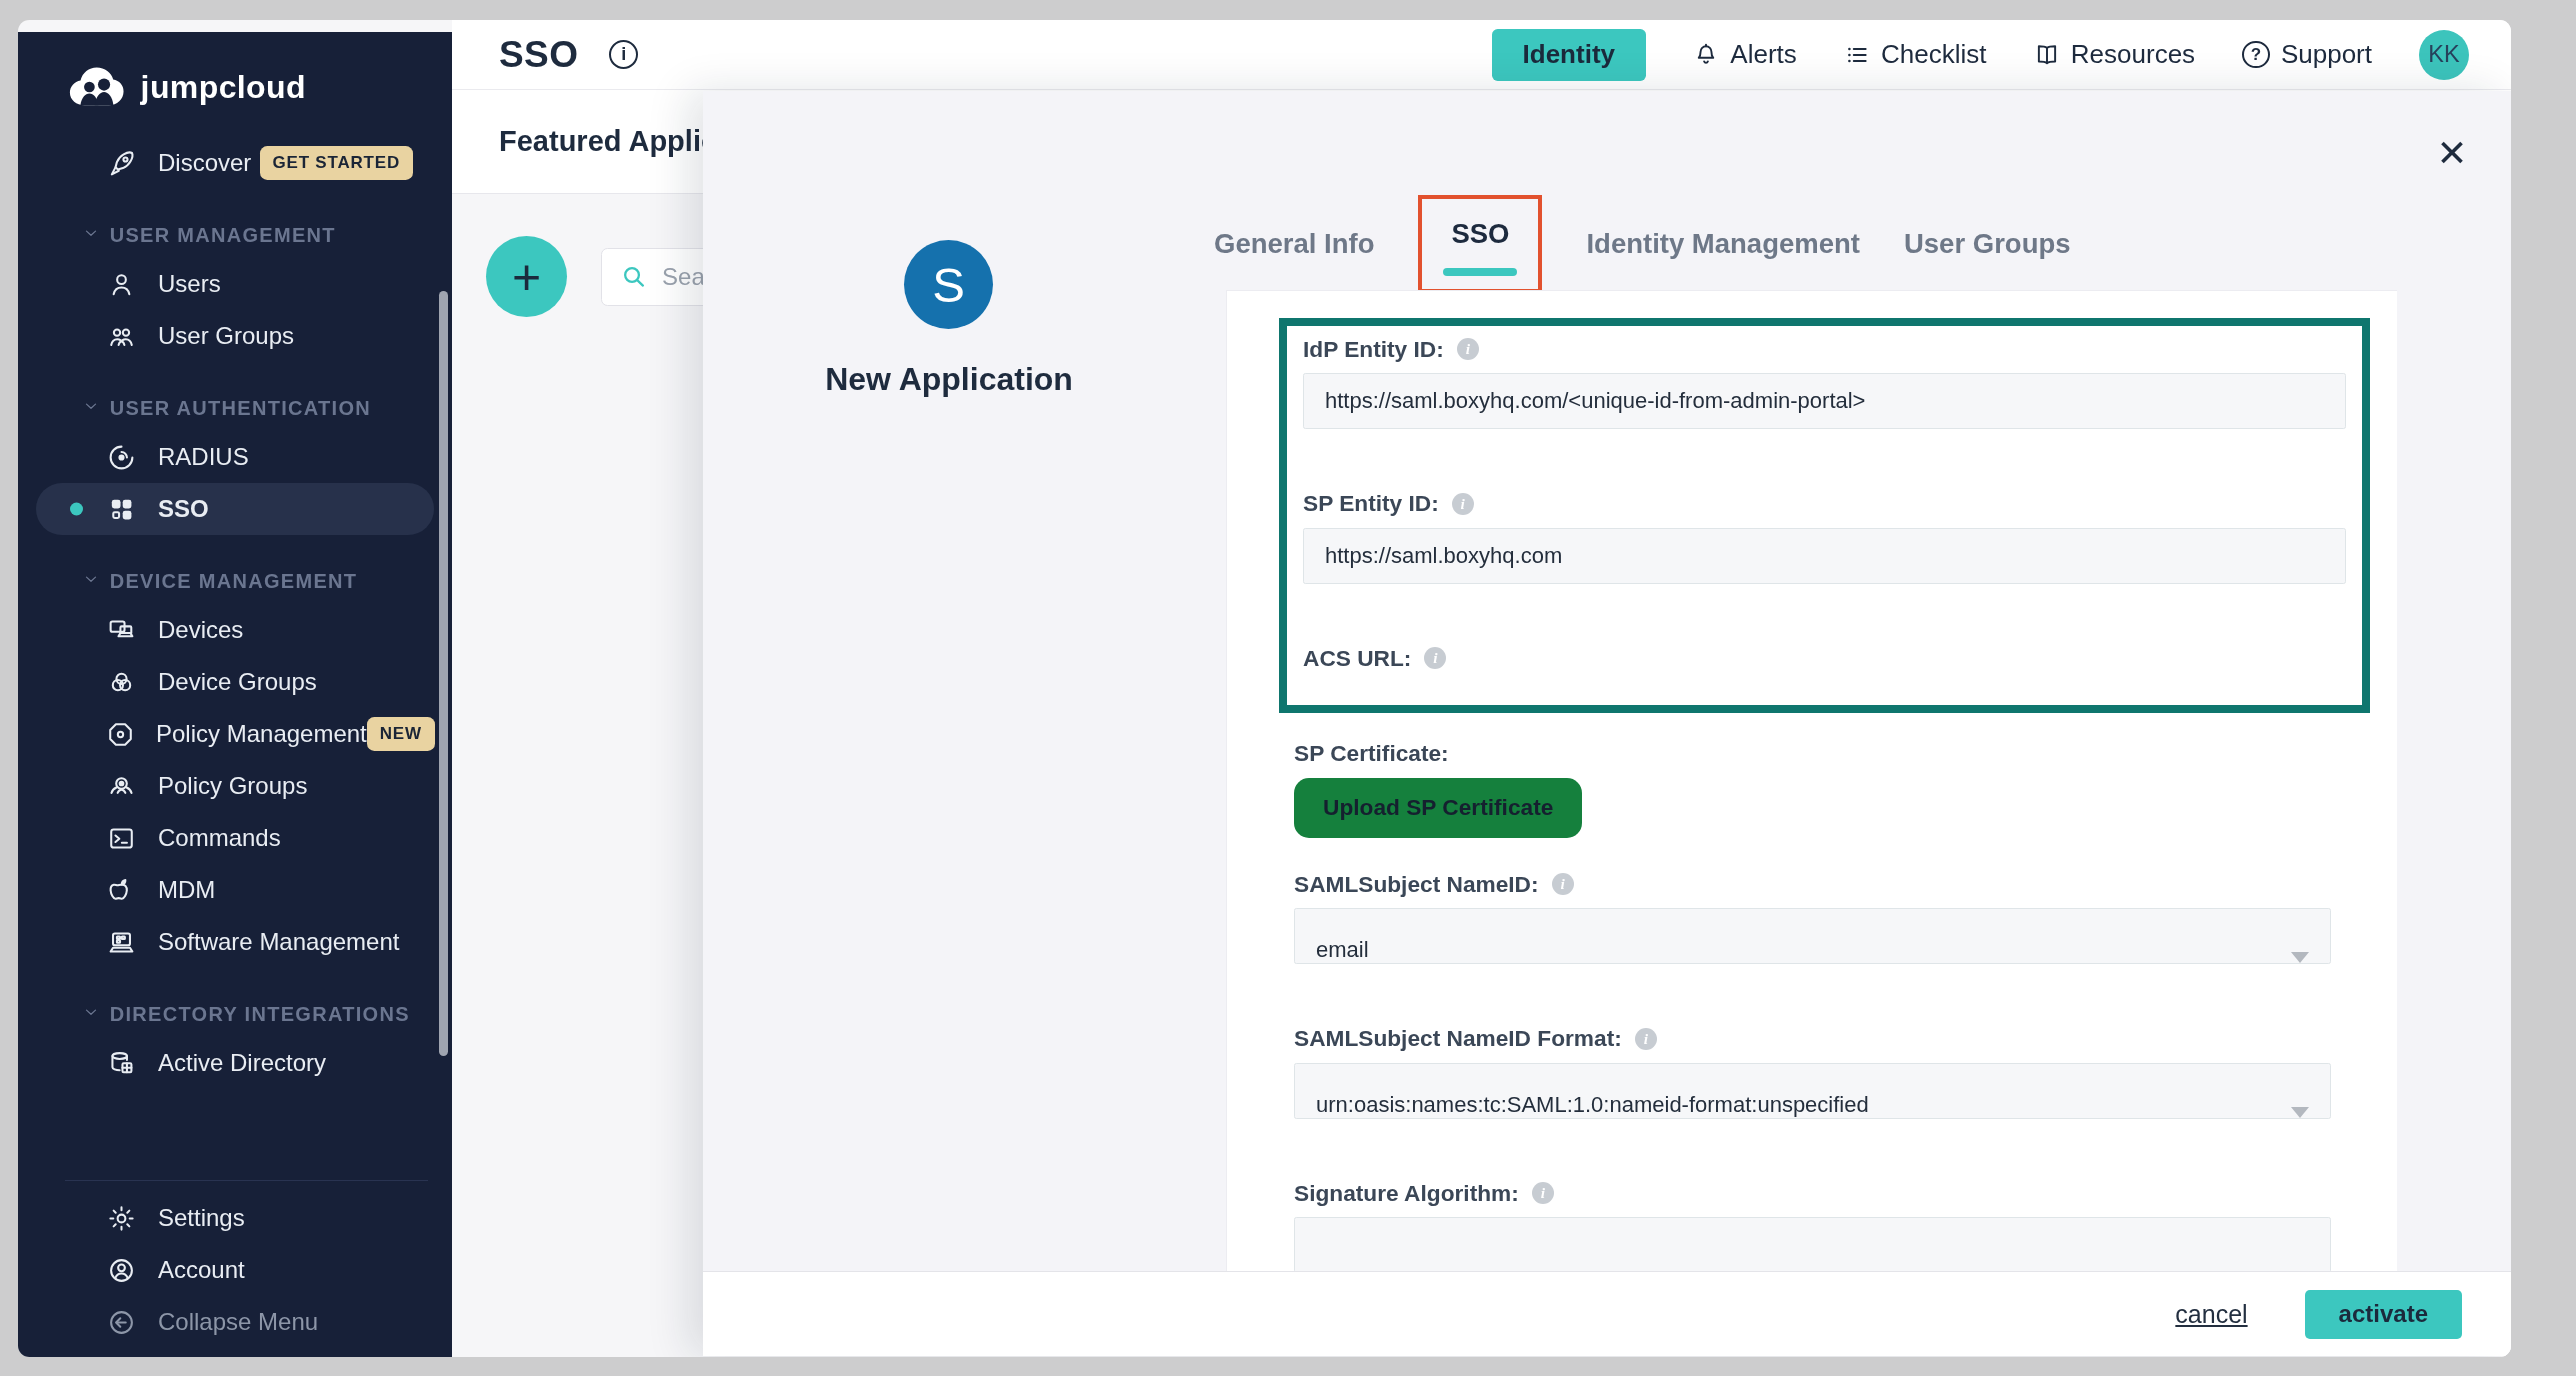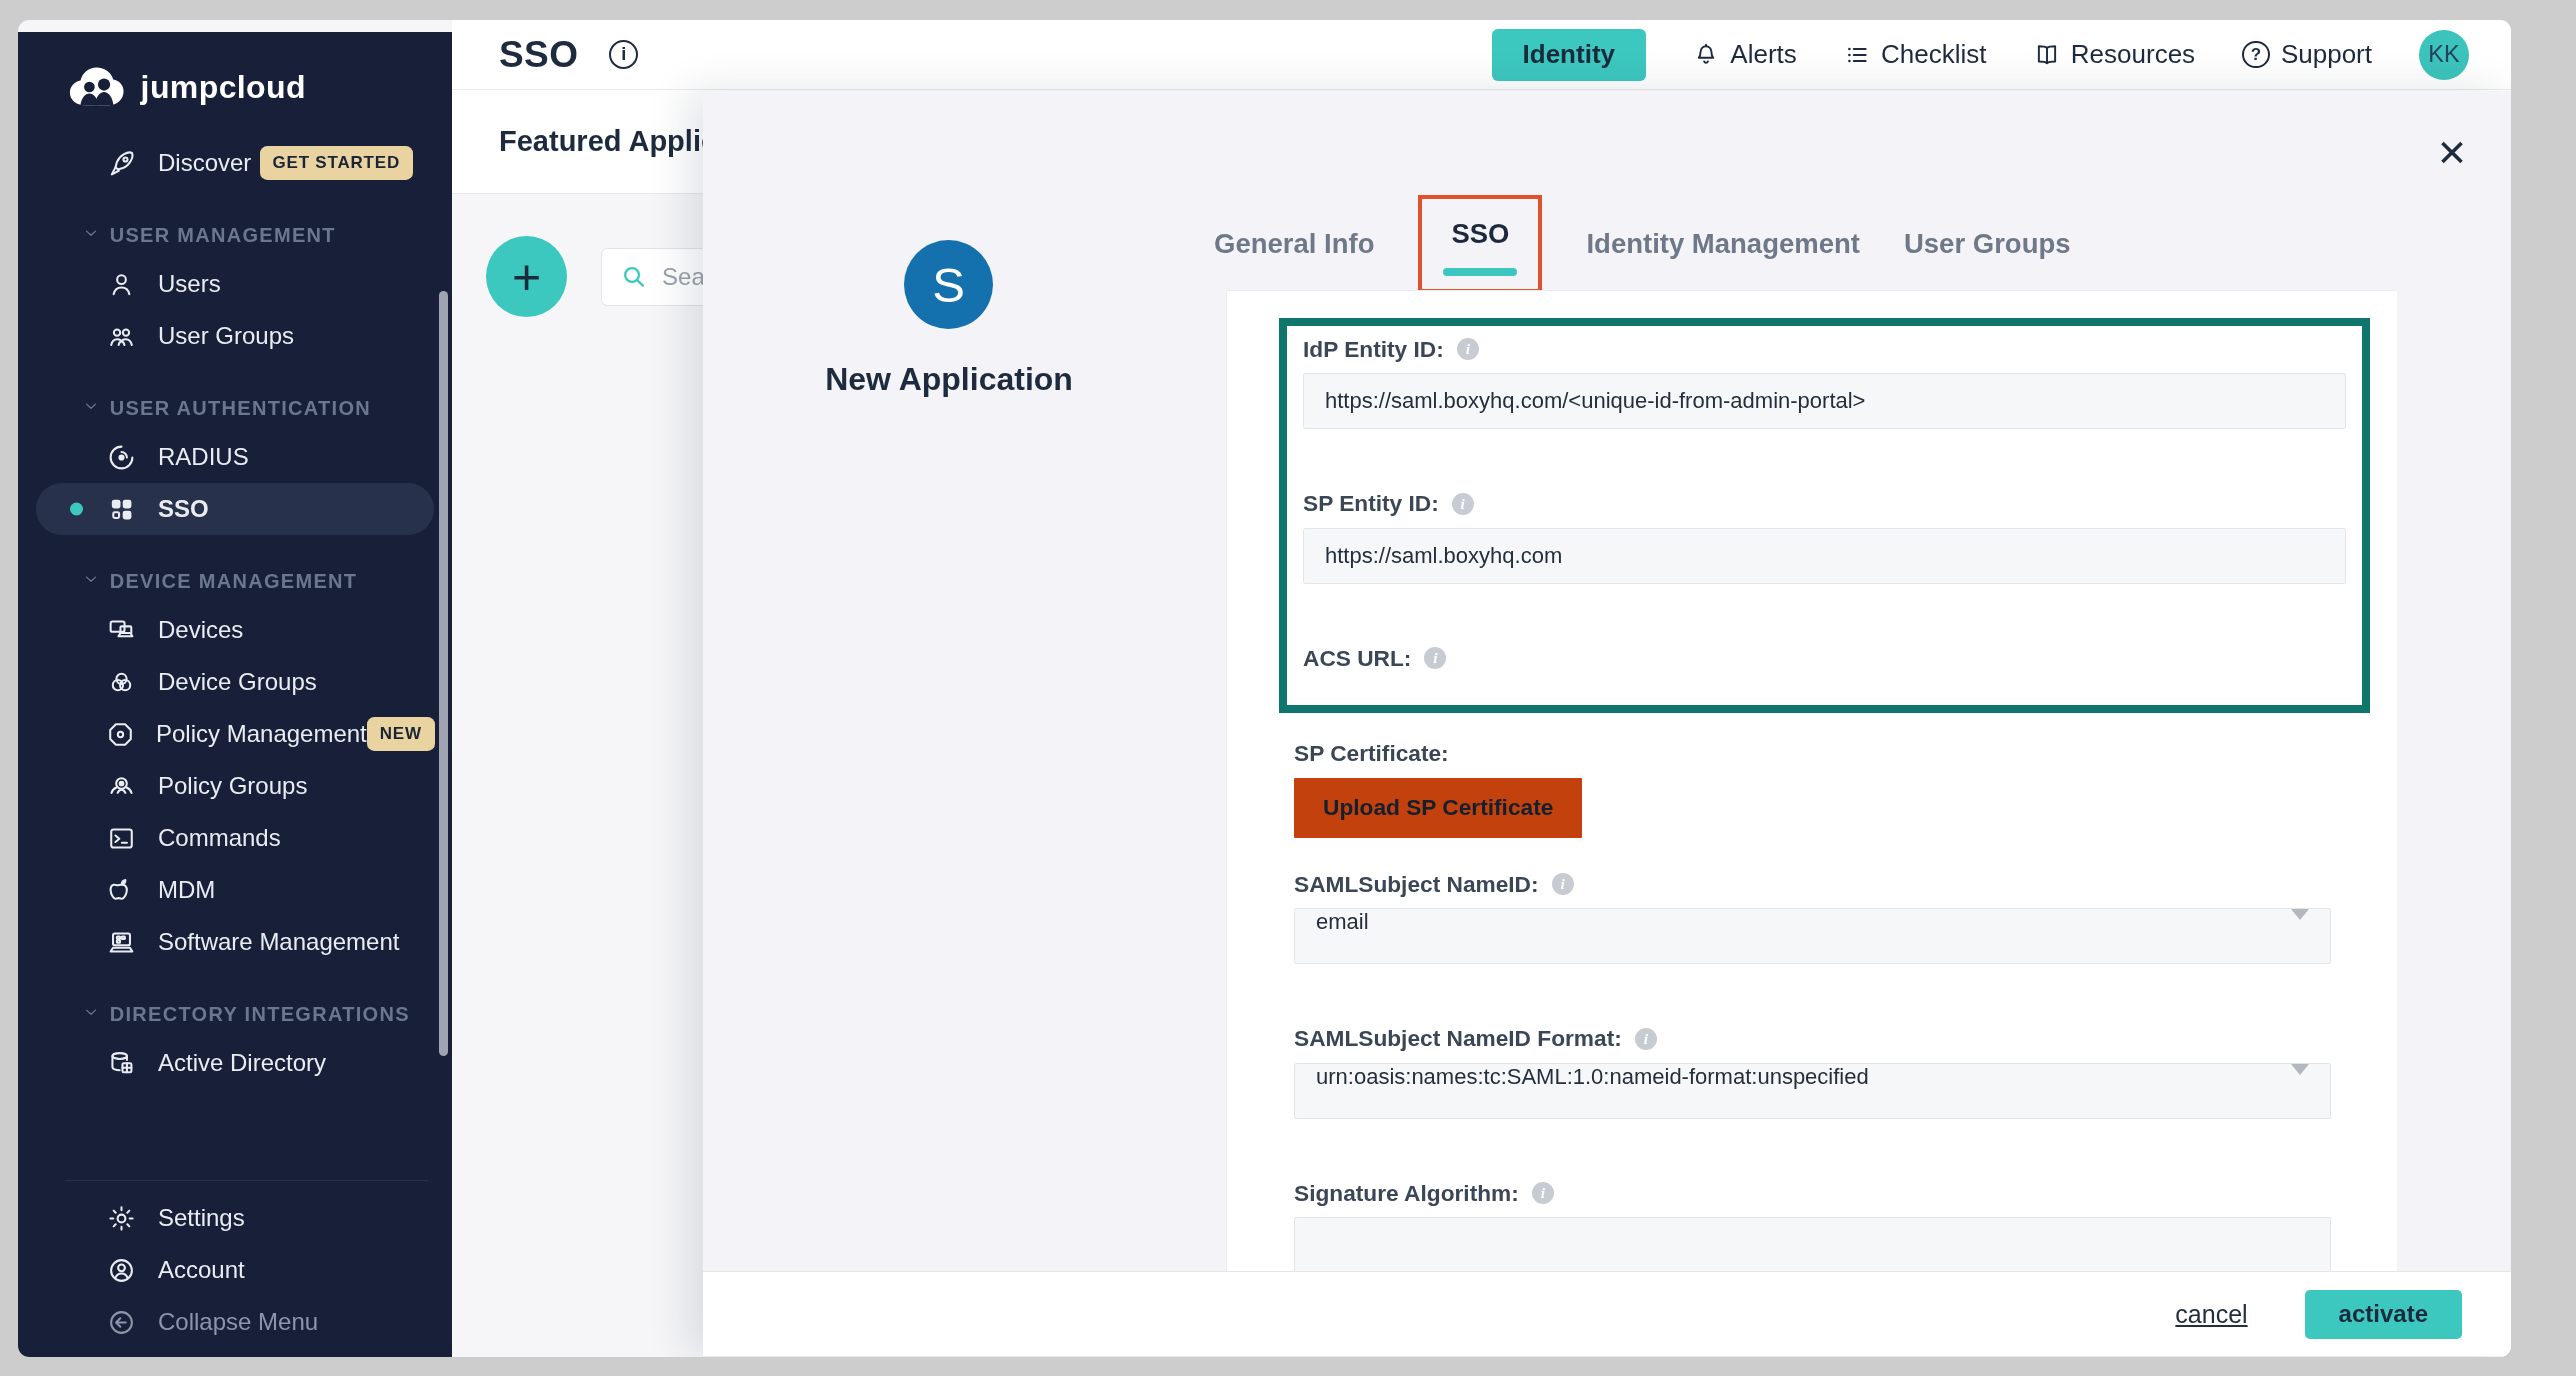--- a/index.html
+++ b/index.html
@@ -90,26 +90,26 @@
   .field-row.tight { margin-bottom:33px; }
   .field-label-row { display:flex; align-items:center; gap:13px; margin-bottom:10.5px; }
   .field-label { font-size:22.7px; font-weight:700; color:#3b4757; }
   .info-dot { width:22px; height:22px; border-radius:50%; background:#c7ccd2; color:#fff;
               display:inline-flex; align-items:center; justify-content:center;
               font:italic 700 15.4px "Liberation Serif", serif; }
   .text-input { height:56px; background:#f6f7f9; border:1.6px solid #dfe5e8; border-radius:2.4px;
                 font-size:22px; color:#242e3c; display:flex; align-items:center; padding-left:21px; }
   .text-input.focused { border:3.2px solid #2fc5bd; }
   .select-input { height:56px; background:#f6f7f9; border:1.6px solid #dfe5e8; border-radius:2.4px;
-                  display:flex; align-items:flex-start; justify-content:space-between; padding:0 21px;
+                  display:flex; align-items:flex-end; justify-content:space-between; padding:0 21px;
                   font-size:22px; color:#242e3c; cursor:pointer; }
   .caret { width:0; height:0; border-left:9px solid transparent; border-right:9px solid transparent;
            border-top:11.3px solid #b3b8bf; }
-  .teal-btn { display:inline-flex; align-items:center; justify-content:center; background:#c2410c;
-              color:#15202f; font-size:22.7px; font-weight:700; border-radius:1px; height:60px;
+  .teal-btn { display:inline-flex; align-items:center; justify-content:center; background:#15803d;
+              color:#15202f; font-size:22.7px; font-weight:700; border-radius:15px; height:60px;
               padding:0 29px; cursor:pointer; }
   .modal-footer { position:absolute; left:0; top:1180px; width:1808px; height:85px; background:#fff;
                   border-top:0.8px solid #e4e4e9; display:flex; align-items:center; justify-content:flex-end;
                   gap:57px; padding-right:49px; }
   .cancel-link { font-size:25px; color:#232f40; text-decoration:underline; cursor:pointer; }
   .activate-btn { background:#3cc7bf; color:#1b2a3c; font-size:24px; font-weight:700; border-radius:4.9px;
                   height:49px; padding:0 34px; display:flex; align-items:center; cursor:pointer; }
 </style>
 </head>
 <body>

